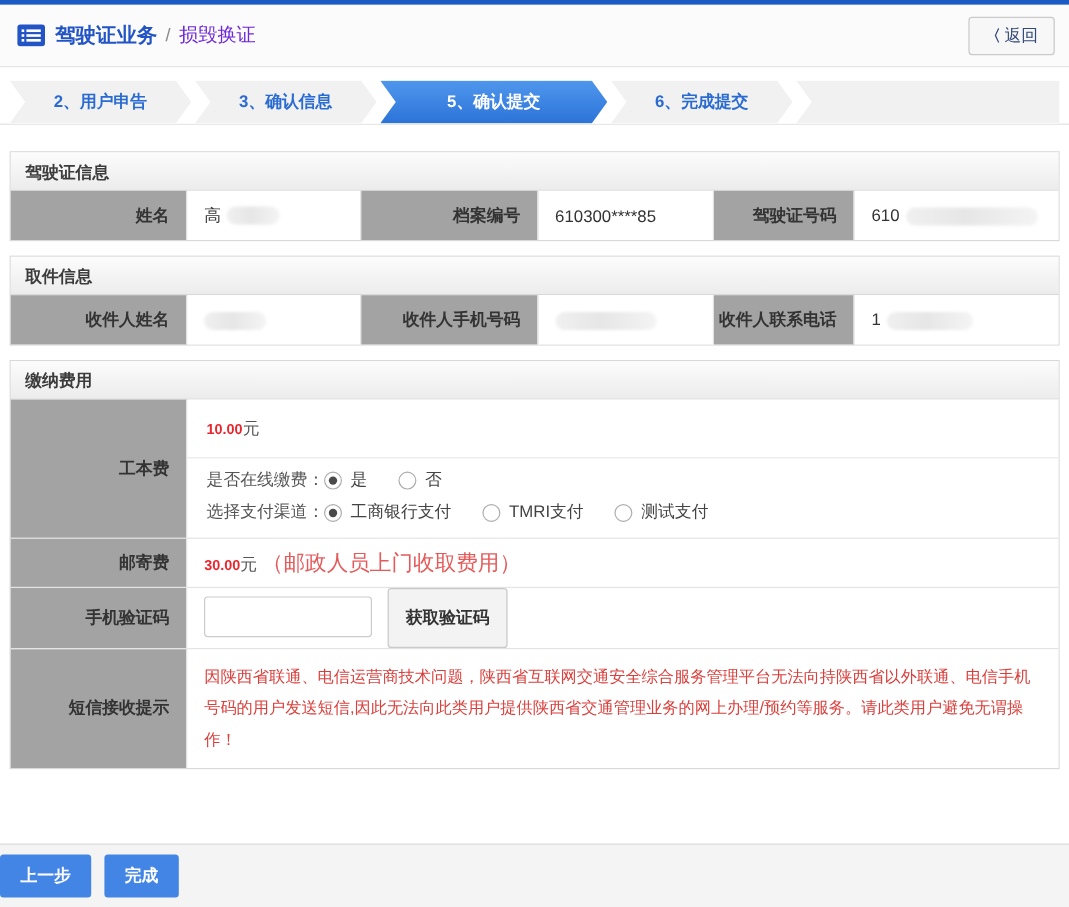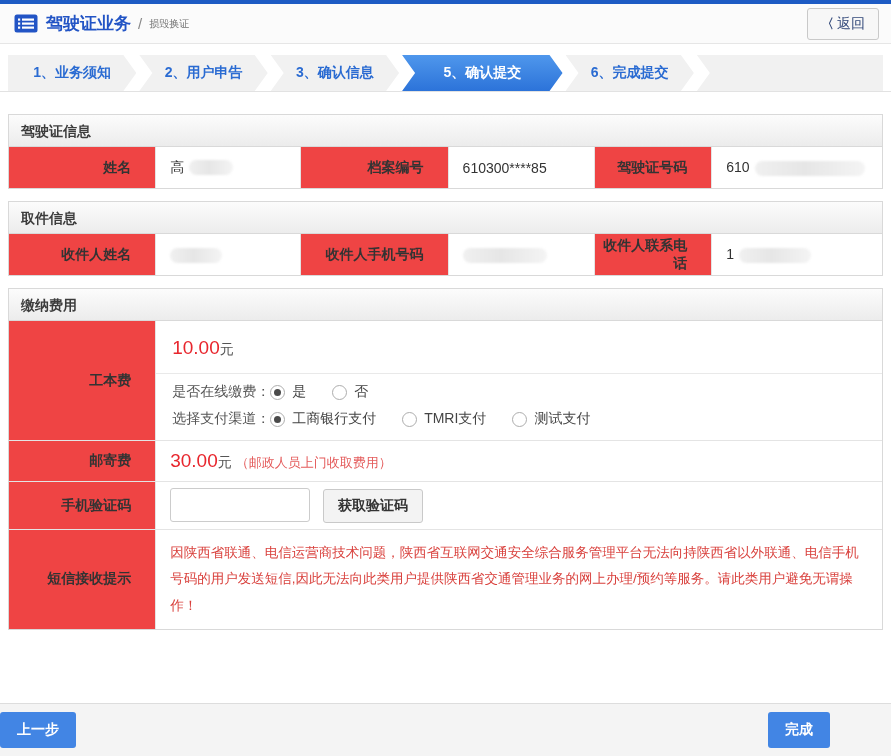--- a/index.html
+++ b/index.html
@@ -8,31 +8,31 @@
     height: 756px;
     font-family: "Liberation Sans", "DejaVu Sans", sans-serif;
     background: #ffffff;
     color: #333;
     overflow: hidden;
     position: relative;
   }
   
   .topbar { height: 4px; background: #1d5bc4; }
   .header {
-    height: 40px;
+    height: 52px;
     background: #fbfbfb;
     border-bottom: 1px solid #e6e6e6;
     display: flex; align-items: center; justify-content: space-between;
     padding: 0 12px 0 14px;
   }
   .header-left { display: flex; align-items: center; }
   .list-icon { width: 24px; height: 19px; margin-right: 8px; flex: 0 0 auto; }
   .page-title { color: #2254c5; font-size: 17px; font-weight: bold; }
   .crumb-sep { color: #888; font-size: 15px; margin: 0 7px; }
-  .page-subtitle { color: #737373; font-size: 10px; }
+  .page-subtitle { color: #6d28d9; font-size: 16px; }
   .back-btn {
     background: #f7f7f7;
     border: 1px solid #c9c9c9;
     border-radius: 3px;
     padding: 6px 13px;
     font-size: 14px;
     color: #33497a;
     cursor: pointer;
     display: flex; align-items: center; gap: 3px;
     font-family: inherit;
@@ -71,36 +71,36 @@
   .section-header {
     height: 32px; line-height: 32px;
     padding: 0 12px;
     background: linear-gradient(180deg, #fcfcfc 0%, #ececec 100%);
     border-bottom: 1px solid #d9d9d9;
     font-size: 14px; font-weight: bold; color: #3c3c3c;
   }
   table { width: 100%; border-collapse: collapse; border-style: hidden; table-layout: fixed; }
   td { border: 1px solid #e4e4e4; height: 41px; font-size: 14px; vertical-align: middle; }
   td.lbl {
-    background: #ef4444; color: #333; font-weight: bold;
-    text-align: right; padding-right: 24px;
+    background: #a3a3a3; color: #333; font-weight: bold;
+    text-align: right; padding-right: 14px;
   }
   td.val { background: #fff; padding-left: 14px; color: #333; }
 
   .redact {
     display: inline-block; height: 15px; vertical-align: middle;
     margin-left: 5px; border-radius: 8px;
     background: linear-gradient(90deg, #f0f0f0 0%, #e6e6e6 45%, #f4f4f4 100%);
     filter: blur(1.3px);
   }
 
   
-  .amount { color: #e8262d; font-weight: normal; font-size: 19px; }
+  .amount { color: #e8262d; font-weight: bold; font-size: 12px; }
   .unit { color: #555; font-size: 14px; }
-  .fee-note { color: #e45b5b; font-size: 13px; margin-left: 4px; margin-top: 28px; }
+  .fee-note { color: #e45b5b; font-size: 18px; margin-left: 4px; margin-top: 28px; }
   td.val.nopad { padding: 0; }
   .fee-top { padding: 16px 16px 14px; border-bottom: 1px solid #e9e9e9; }
   .radio-row { display: flex; align-items: center; padding: 9px 16px 0; font-size: 14px; color: #555; }
   .radio-row:last-child { padding-bottom: 12px; }
   .radio-q { margin-right: 0; }
   .radio-opt { display: inline-flex; align-items: center; margin-right: 26px; cursor: pointer; color: #444; }
   .radio {
     width: 15px; height: 15px; border-radius: 50%;
     border: 1px solid #adadad; background: #fff;
     display: inline-flex; align-items: center; justify-content: center;
@@ -108,34 +108,34 @@
   }
   .radio.checked::after {
     content: ""; width: 7px; height: 7px; border-radius: 50%; background: #4a4a4a;
   }
   .code-input {
     width: 140px; height: 34px;
     border: 1px solid #cccccc; border-radius: 3px;
     padding: 0 8px; font-size: 14px; font-family: inherit;
   }
   .code-btn {
-    height: 34px; margin-left: 9px; padding: 0 14px;
+    height: 50px; margin-left: 9px; padding: 0 14px;
     background: #f3f3f3; border: 1px solid #c9c9c9; border-radius: 3px;
     font-size: 14px; color: #333; font-weight: bold; cursor: pointer;
     font-family: inherit;
   }
   .notice { color: #d9403c; font-size: 13.5px; line-height: 1.95; padding: 10px 18px 10px 0; }
   td.val.notice-cell { height: 72px; }
 
   
   .footer {
     position: absolute; left: 0; right: 0; bottom: 0;
     height: 53px;
     background: #f4f4f4; border-top: 1px solid #dddddd;
-    display: flex; align-items: center; justify-content: space-between;
+    display: flex; align-items: center; justify-content: flex-start;
     padding-right: 61px; gap: 11px;
   }
   .btn-primary {
     background: #4285e4; color: #fff;
     border: none; border-radius: 3px;
     padding: 9px 17px; font-size: 14px; font-weight: bold;
     cursor: pointer; font-family: inherit;
   }
 </style>
 </head>
@@ -159,21 +159,20 @@
     <span class="page-subtitle">损毁换证</span>
   </div>
   <button class="back-btn">
     <span class="back-chevron">〈</span>
     <span>返回</span>
   </button>
 </div>
 
 <div class="steps-wrap">
   <div class="steps">
-    <div class="step first">1、业务须知</div>
     <div class="step">2、用户申告</div>
     <div class="step">3、确认信息</div>
     <div class="step active">5、确认提交</div>
     <div class="step">6、完成提交</div>
     <div class="step-filler"></div>
   </div>
 </div>
 
 <div class="content">
 

